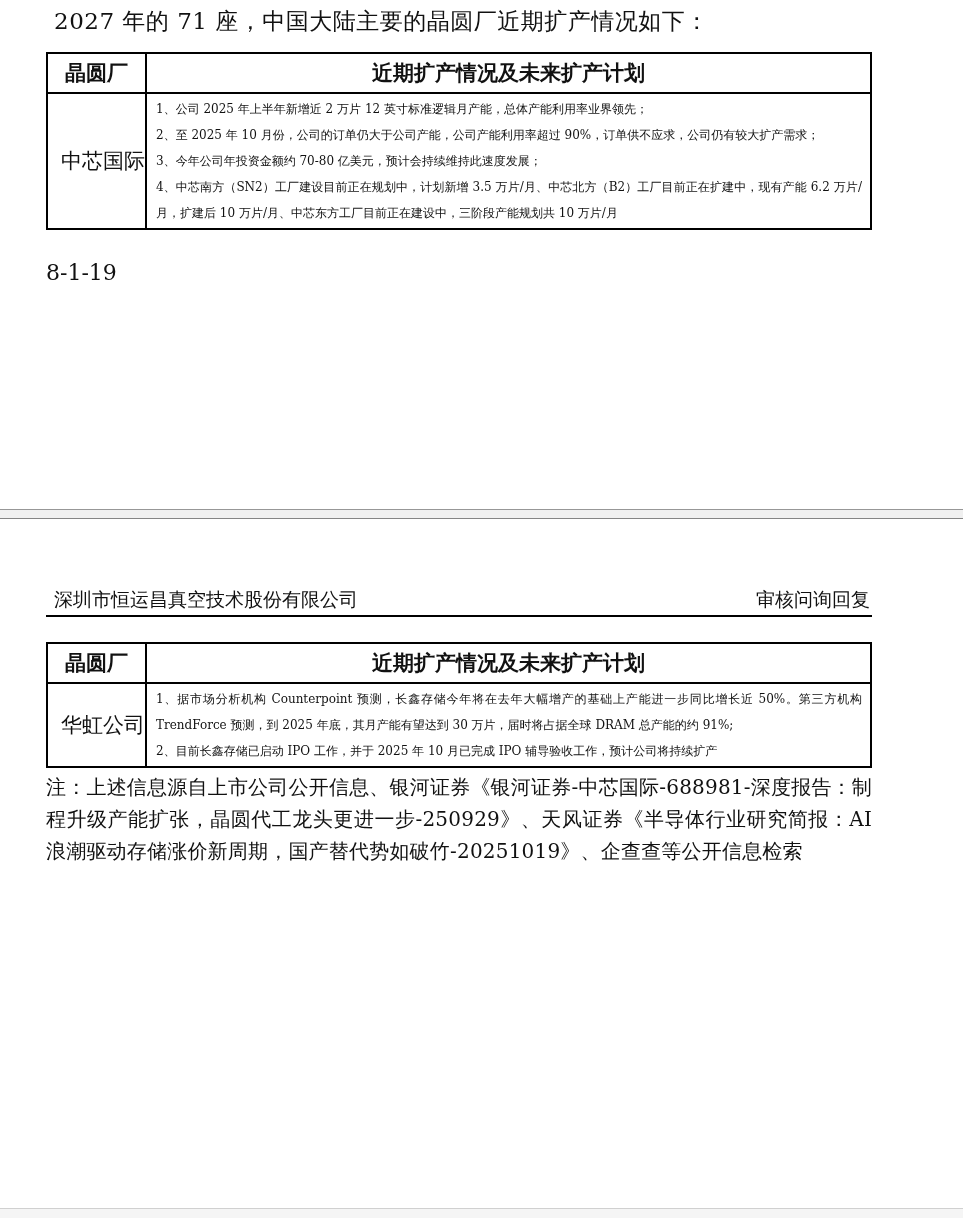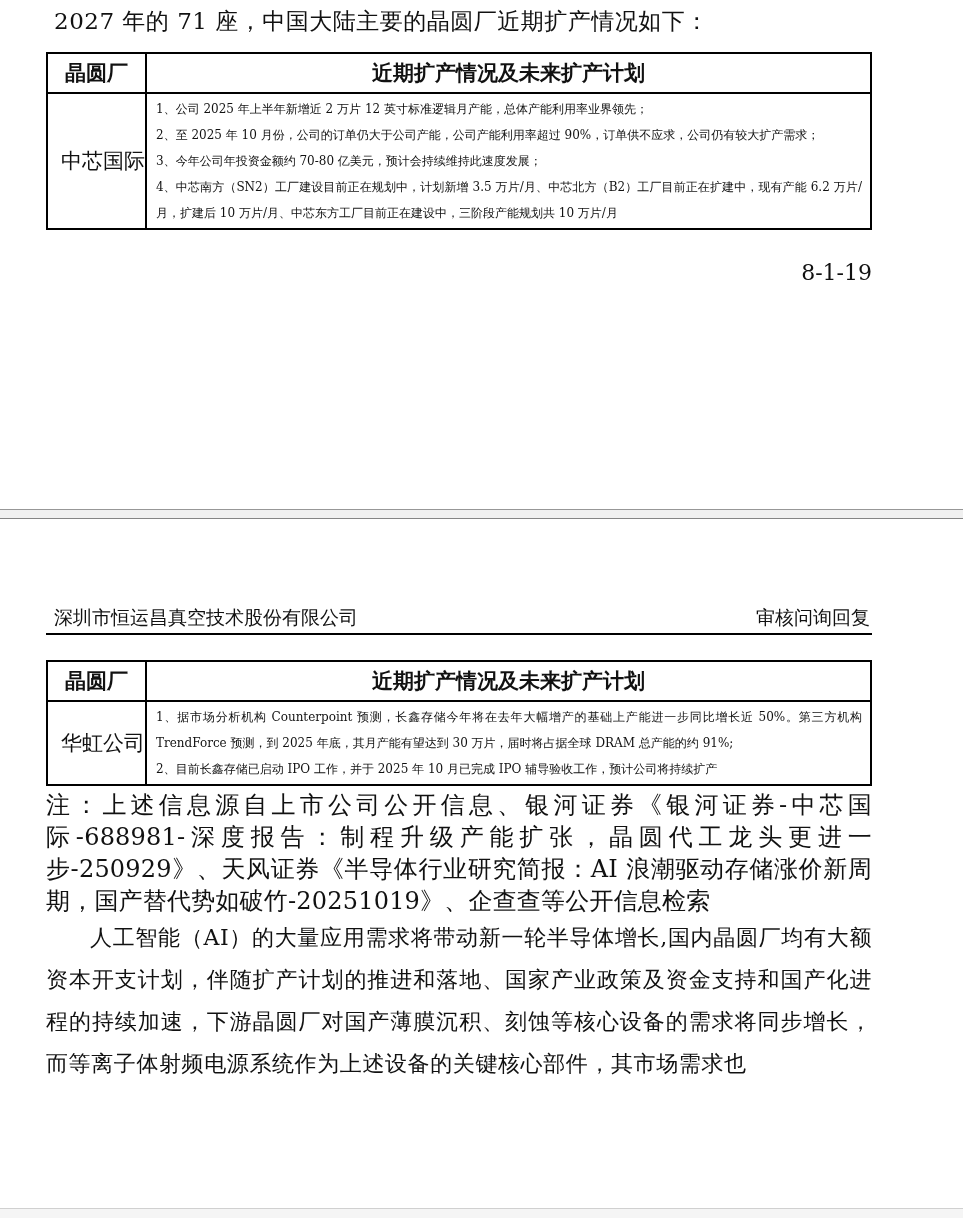--- a/index.html
+++ b/index.html
@@ -13,32 +13,32 @@
   .intro { padding-top:7px; margin-left:8px; font-size:23px; line-height:29px; letter-spacing:0.5px; }
 
   table.fab-table { width:826px; border-collapse:collapse; table-layout:fixed; margin-top:16px; }
   table.fab-table th, table.fab-table td { border:2px solid #000; }
   col.col-fab { width:99px; }
   table.fab-table th { height:40px; font-size:21px; font-weight:bold; text-align:center; vertical-align:middle; }
   td.fab-name { text-align:right; vertical-align:middle; font-size:21px; }
   td.fab-detail { padding:2px 8px 2px 9px; vertical-align:middle; }
   td.fab-detail p { font-size:12px; line-height:26px; text-align:justify; }
 
-  .pageno { margin-top:30px; text-align:right; font-size:22px; }
+  .pageno { margin-top:30px; text-align:left; font-size:22px; }
 
   
   .page-sep { height:10px; background:#f0f0f0; border-top:1px solid #979797; border-bottom:1px solid #848484; }
 
   
-  .page2 { padding-top:86px; }
+  .page2 { padding-top:68px; }
   .p2header { display:flex; justify-content:space-between; align-items:flex-end;
               font-size:19px; line-height:24px; padding:0 2px 4px 8px; border-bottom:2px solid #000; }
   .page2 table.fab-table { margin-top:25px; }
 
-  .note { margin-top:3px; font-size:24px; line-height:32px; text-align:justify; letter-spacing:0.2px; }
+  .note { margin-top:3px; font-size:20px; line-height:32px; text-align:justify; letter-spacing:0.2px; }
   .body-par { font-size:22px; line-height:42px; text-align:justify; text-indent:2em; letter-spacing:0.6px; }
 
   
   .bottom-strip { position:absolute; left:0; bottom:0; width:963px; height:10px;
                   background:#f5f5f5; border-top:1px solid #d0d0d0; }
 </style>
 </head>
 <body>
 
 <div class="canvas">
@@ -98,17 +98,16 @@
           <td class="fab-detail">
             <p>1、据市场分析机构 Counterpoint 预测，长鑫存储今年将在去年大幅增产的基础上产能进一步同比增长近 50%。第三方机构 TrendForce 预测，到 2025 年底，其月产能有望达到 30 万片，届时将占据全球 DRAM 总产能的约 91%;</p>
             <p>2、目前长鑫存储已启动 IPO 工作，并于 2025 年 10 月已完成 IPO 辅导验收工作，预计公司将持续扩产</p>
           </td>
         </tr>
       </tbody>
     </table>
 
     <p class="note">注：上述信息源自上市公司公开信息、银河证券《银河证券-中芯国际-688981-深度报告：制程升级产能扩张，晶圆代工龙头更进一步-250929》、天风证券《半导体行业研究简报：AI 浪潮驱动存储涨价新周期，国产替代势如破竹-20251019》、企查查等公开信息检索</p>
 
-    <p class="body-par">人工智能（AI）的大量应用需求将带动新一轮半导体增长,国内晶圆厂均有大额资本开支计划，伴随扩产计划的推进和落地、国家产业政策及资金支持和国产化进程的持续加速，下游晶圆厂对国产薄膜沉积、刻蚀等核心设备的需求将同步增长，而等离子体射频电源系统作为上述设备的关键核心部件，其市场需求也</p>
   </section>
 
   <div class="bottom-strip"></div>
 </div>
 
 </body></html>

